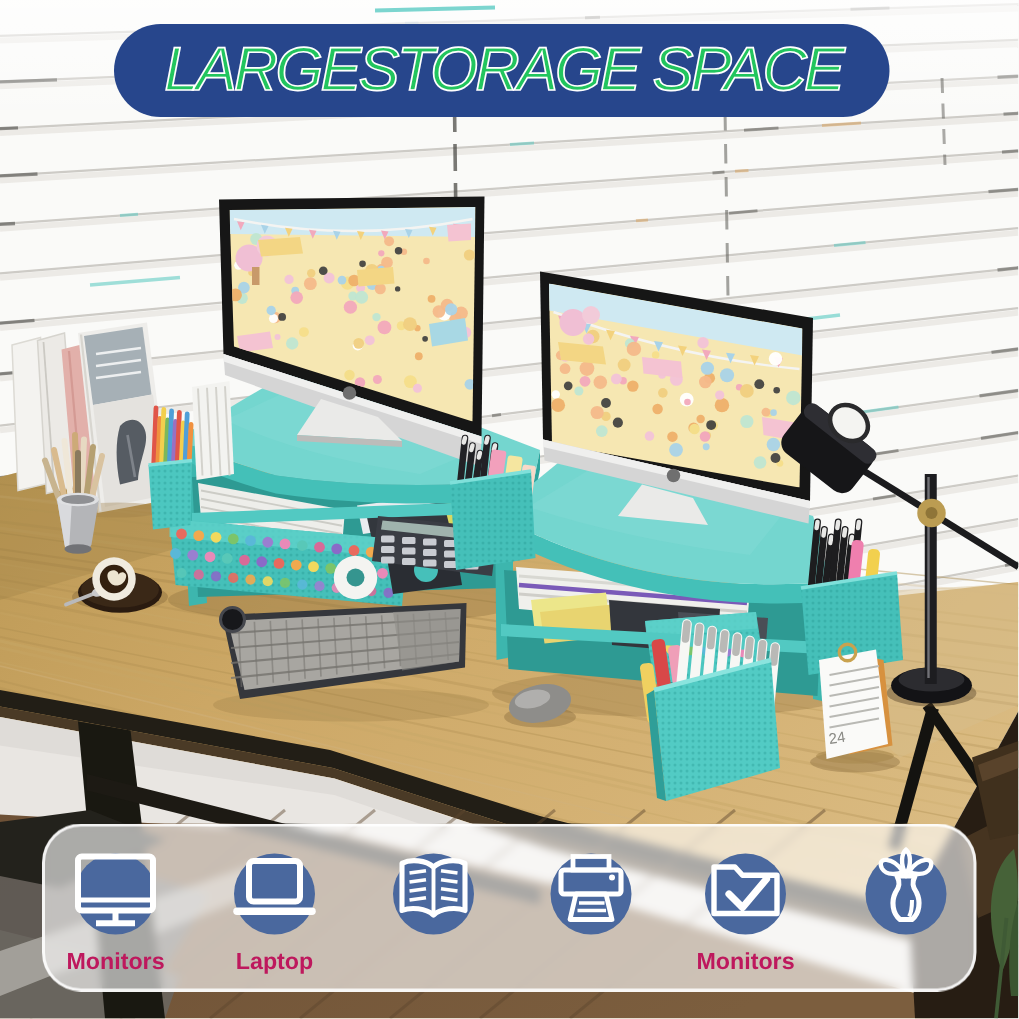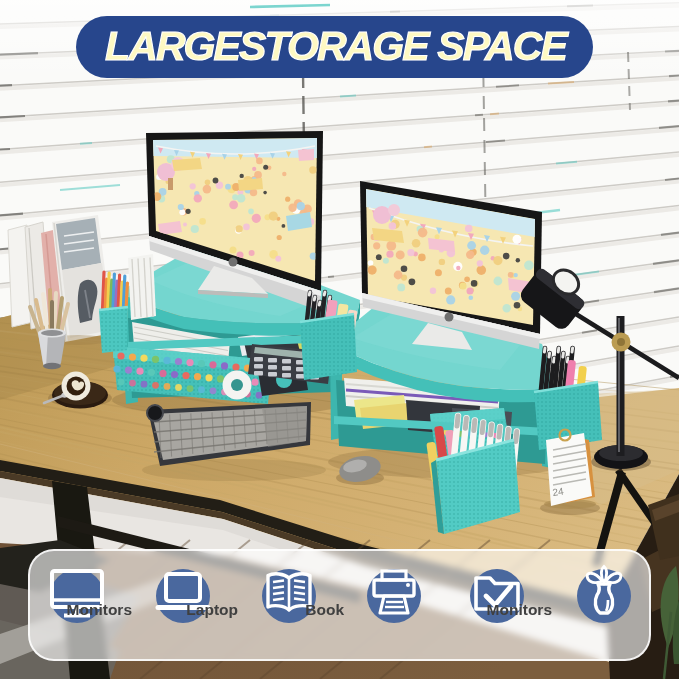--- a/index.html
+++ b/index.html
@@ -1,22 +1,22 @@
 <!DOCTYPE html>
 <html><head>
 <meta charset="utf-8">
 <style>
 html,body{margin:0;padding:0}
 #page{position:relative;width:679px;height:679px;overflow:hidden;background:#f5f4f2;font-family:"Liberation Sans",sans-serif}
 #scene{position:absolute;left:0;top:0}
 #pill{position:absolute;left:76px;top:16px;width:517px;height:62px;border-radius:34px;background:#27468c}
-#pill span{position:absolute;left:0;right:0;top:-2px;bottom:0;display:flex;align-items:center;justify-content:center;color:#fef9c3;font-weight:bold;font-style:italic;-webkit-text-stroke:1.1px #ffffff;font-size:41px;letter-spacing:-1.9px;white-space:nowrap;text-indent:2px}
+#pill span{position:absolute;left:0;right:0;top:-2px;bottom:0;display:flex;align-items:center;justify-content:center;color:#22c55e;font-weight:normal;font-style:italic;-webkit-text-stroke:1.1px #ffffff;font-size:41px;letter-spacing:-1.9px;white-space:nowrap;text-indent:2px}
 #bar{position:absolute;left:28px;top:549px;width:623px;height:112px;border-radius:26px;background:rgba(255,255,255,0.62);border:2px solid rgba(255,255,255,0.85);box-sizing:border-box;backdrop-filter:blur(3px)}
 .ic{position:absolute;top:563px;width:64px;height:64px}
-.lb{position:absolute;top:601px;width:110px;text-align:right;font-weight:bold;font-size:15.5px;color:#404040}
+.lb{position:absolute;top:633px;width:110px;text-align:center;font-weight:bold;font-size:15.5px;color:#be185d}
 </style>
 </head>
 <body>
 <div id="page">
 <svg id="scene" width="679" height="679" viewBox="0 0 679 679">
 <defs>
 <linearGradient id="wood" x1="0" y1="0" x2="1" y2="0.55">
  <stop offset="0" stop-color="#bb9854"></stop>
           <stop offset="0.35" stop-color="#cca765"></stop>
  <stop offset="0.7" stop-color="#d4b173"></stop>
@@ -750,21 +750,20 @@
       <line x1="32" y1="16" x2="32" y2="45" stroke="#ffffff" stroke-width="2.6"></line>
       <line x1="16" y1="19" x2="27" y2="17.5" stroke="#ffffff" stroke-width="2.4"></line>
       <line x1="37" y1="17.5" x2="48" y2="19" stroke="#ffffff" stroke-width="2.4"></line>
       <line x1="16" y1="25" x2="27" y2="23.5" stroke="#ffffff" stroke-width="2.4"></line>
       <line x1="37" y1="23.5" x2="48" y2="25" stroke="#ffffff" stroke-width="2.4"></line>
       <line x1="16" y1="31" x2="27" y2="29.5" stroke="#ffffff" stroke-width="2.4"></line>
       <line x1="37" y1="29.5" x2="48" y2="31" stroke="#ffffff" stroke-width="2.4"></line>
       <line x1="16" y1="37" x2="27" y2="35.5" stroke="#ffffff" stroke-width="2.4"></line>
       <line x1="37" y1="35.5" x2="48" y2="37" stroke="#ffffff" stroke-width="2.4"></line>
     </svg>
-<div class="lb" style="left:234px">Book</div>
 
 <svg class="ic" style="left:362px" width="64" height="64" viewBox="0 0 64 64">
 <circle cx="32" cy="33" r="27" fill="#4a689e"></circle>
 <rect x="20" y="8" width="24" height="9" fill="none" stroke="#ffffff" stroke-width="3.2"></rect>
       <rect x="12" y="17" width="40" height="16" rx="2" fill="none" stroke="#ffffff" stroke-width="3.4"></rect>
       <circle cx="46" cy="22" r="2" fill="#ffffff"></circle>
       <path d="M22 33 H42 L46 50 H18 Z" fill="none" stroke="#ffffff" stroke-width="3.2" stroke-linejoin="round"></path>
       <line x1="24" y1="39" x2="41" y2="39" stroke="#ffffff" stroke-width="2.4"></line>
       <line x1="23" y1="44" x2="42" y2="44" stroke="#ffffff" stroke-width="2.4"></line>
     </svg>

